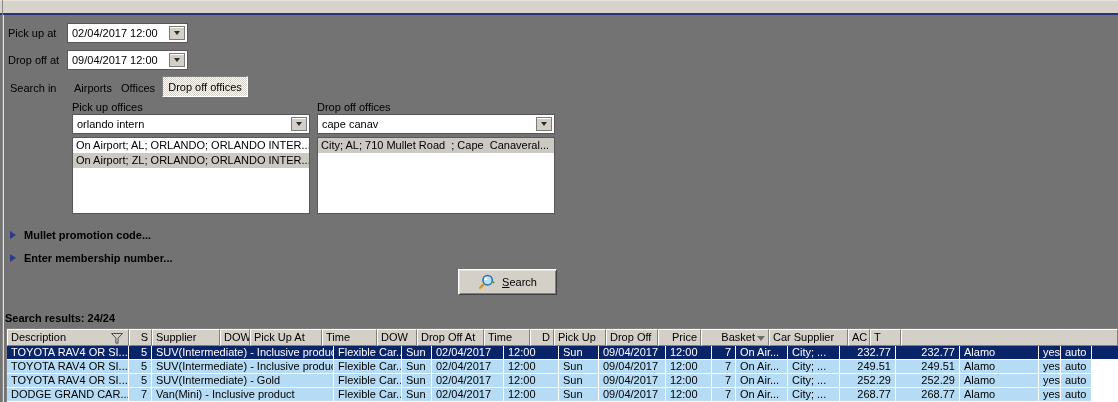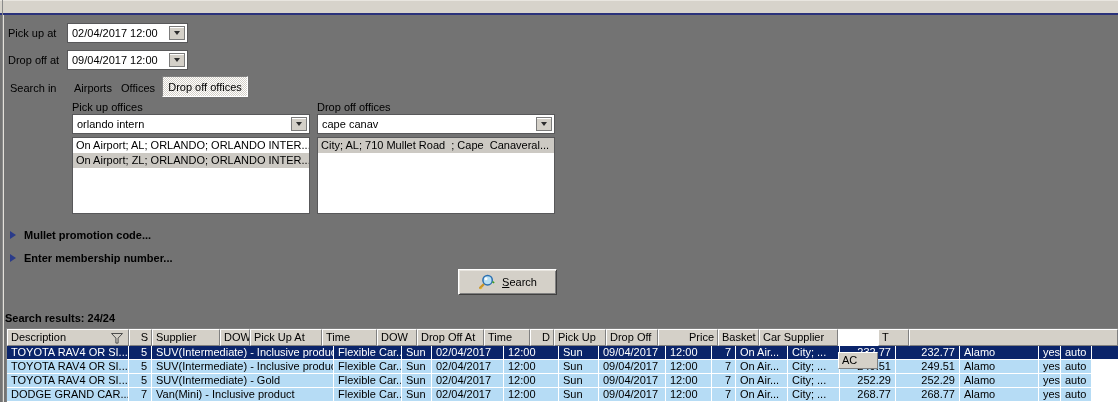--- a/index.html
+++ b/index.html
@@ -141,24 +141,24 @@
         <div class="hdr-cell" style="width: 68px;"><span>Supplier</span></div>
         <div class="hdr-cell" style="width: 30px;"><span>DOW</span></div>
         <div class="hdr-cell" style="width: 72px;"><span>Pick Up At</span></div>
         <div class="hdr-cell" style="width: 55px;"><span>Time</span></div>
         <div class="hdr-cell" style="width: 40px;"><span>DOW</span></div>
         <div class="hdr-cell" style="width: 67px;"><span>Drop Off At</span></div>
         <div class="hdr-cell" style="width: 46px;"><span>Time</span></div>
         <div class="hdr-cell r" style="width: 24px;"><span>D</span></div>
         <div class="hdr-cell" style="width: 52px;"><span>Pick Up</span></div>
         <div class="hdr-cell" style="width: 52px;"><span>Drop Off</span></div>
-        <div class="hdr-cell r" style="width: 60px;"><span>Price</span></div>
-        <div class="hdr-cell r" style="width: 41px;"><span>Basket</span><span class="sort-desc"></span></div>
+        <div class="hdr-cell r" style="width: 43px;"><span>Price</span></div>
+        <div class="hdr-cell r" style="width: 68px;"><span>Basket</span><span class="sort-desc"></span></div>
         <div class="hdr-cell" style="width: 79px;"><span>Car Supplier</span></div>
-        <div class="hdr-cell" style="width: 40px; margin-top: 23px;"><span>AC</span></div>
+        <div class="hdr-cell" style="width: 22px;"><span>AC</span></div>
         <div class="hdr-cell" style="width: 31px;"><span>T</span></div>
         <div class="hdr-cell fill"></div>
       </div>
       <div class="grid-row sel">
         <div class="cell" style="width: 122px;">TOYOTA RAV4 OR SI...</div>
         <div class="cell r" style="width: 23px;">5</div>
         <div class="cell" style="width: 182px;">SUV(Intermediate) - Inclusive product</div>
         <div class="cell" style="width: 68px;">Flexible Car...</div>
         <div class="cell" style="width: 30px;">Sun</div>
         <div class="cell" style="width: 72px;">02/04/2017</div>

